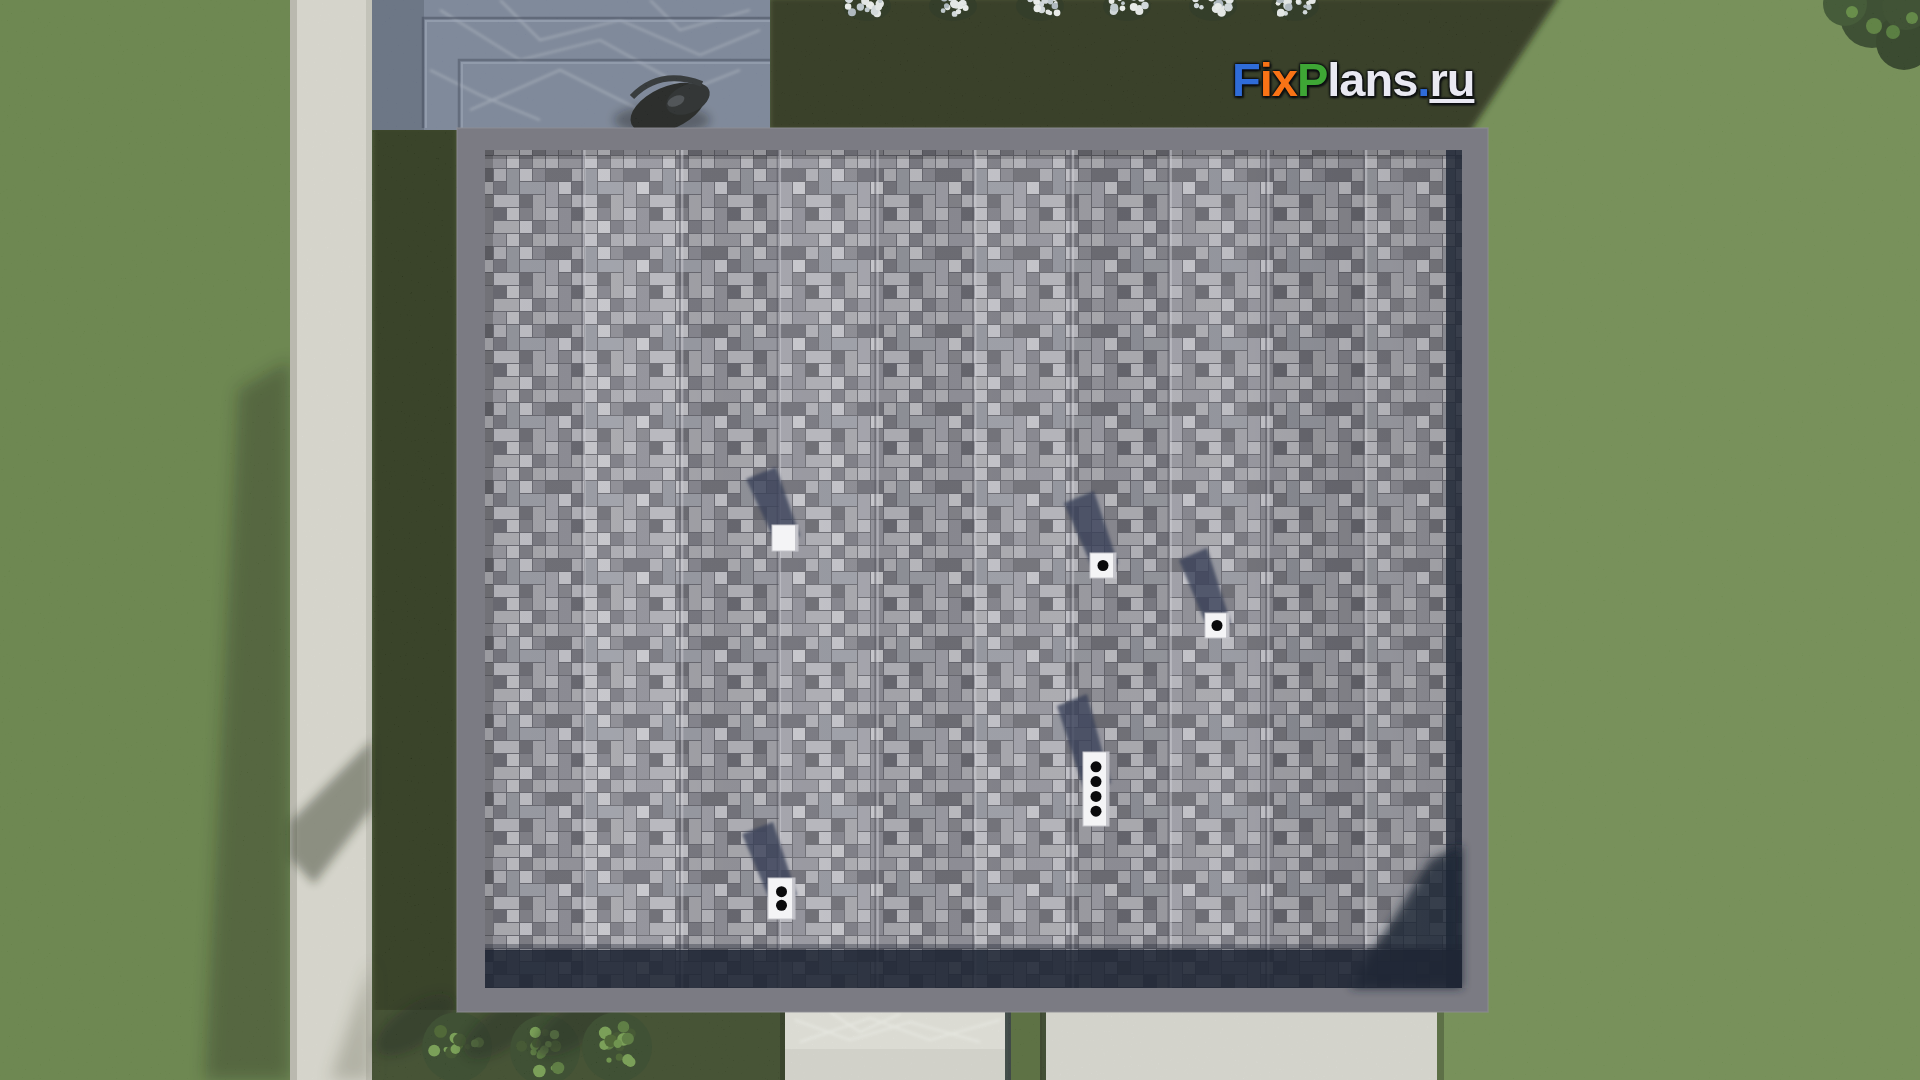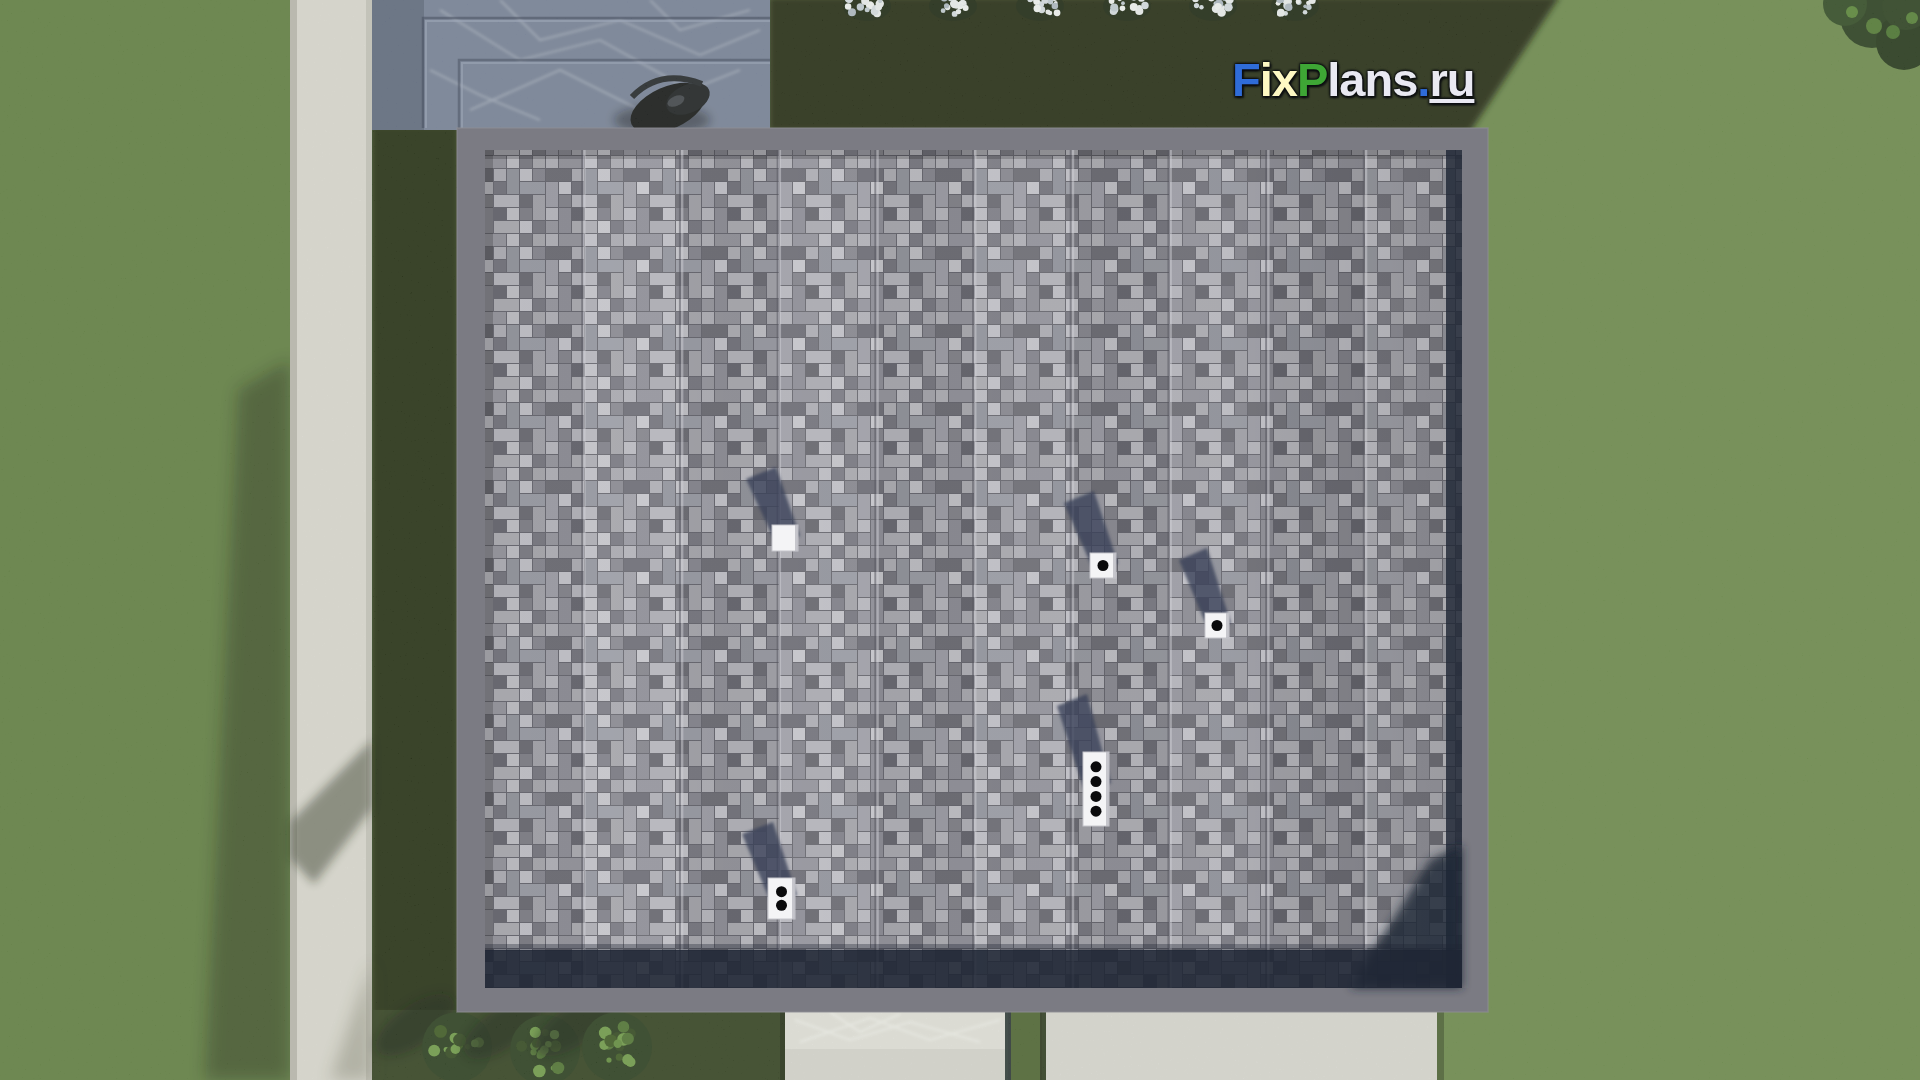--- a/index.html
+++ b/index.html
@@ -401,14 +401,14 @@
         <g>
           <polygon points="770,900.55 797,895.22 773,822 742,834" fill="#3a425a" opacity="0.8" filter="url(#soft2)"></polygon>
           <rect x="768" y="878" width="27" height="41" fill="#f4f4f6" stroke="#c6c6cc" stroke-width="1"></rect>
           <rect x="792" y="878" width="3" height="41" fill="#babac2" opacity="0.8"></rect>
           <circle cx="781.5" cy="891.6666666666666" r="5.5" fill="#0a0a0c"></circle>
           <circle cx="781.5" cy="905.3333333333334" r="5.5" fill="#0a0a0c"></circle>
         </g>
       </g>
 </svg>
 
-<div class="logo" id="logo"><span style="color: rgb(47, 108, 216);">F</span><span style="color: #fef9c3;">ix</span><span style="color: rgb(62, 166, 53);">P</span><span style="color: rgb(233, 233, 242); text-align: center;">lans</span><span style="color: rgb(47, 108, 216);">.</span><span style="color: rgb(233, 233, 242); text-decoration: underline;">ru</span></div>
+<div class="logo" id="logo"><span style="color: rgb(47, 108, 216);">F</span><span style="color: #f97316;">ix</span><span style="color: rgb(62, 166, 53);">P</span><span style="color: rgb(233, 233, 242); text-align: center;">lans</span><span style="color: rgb(47, 108, 216);">.</span><span style="color: rgb(233, 233, 242); text-decoration: underline;">ru</span></div>
 </div>
 
 </body></html>

